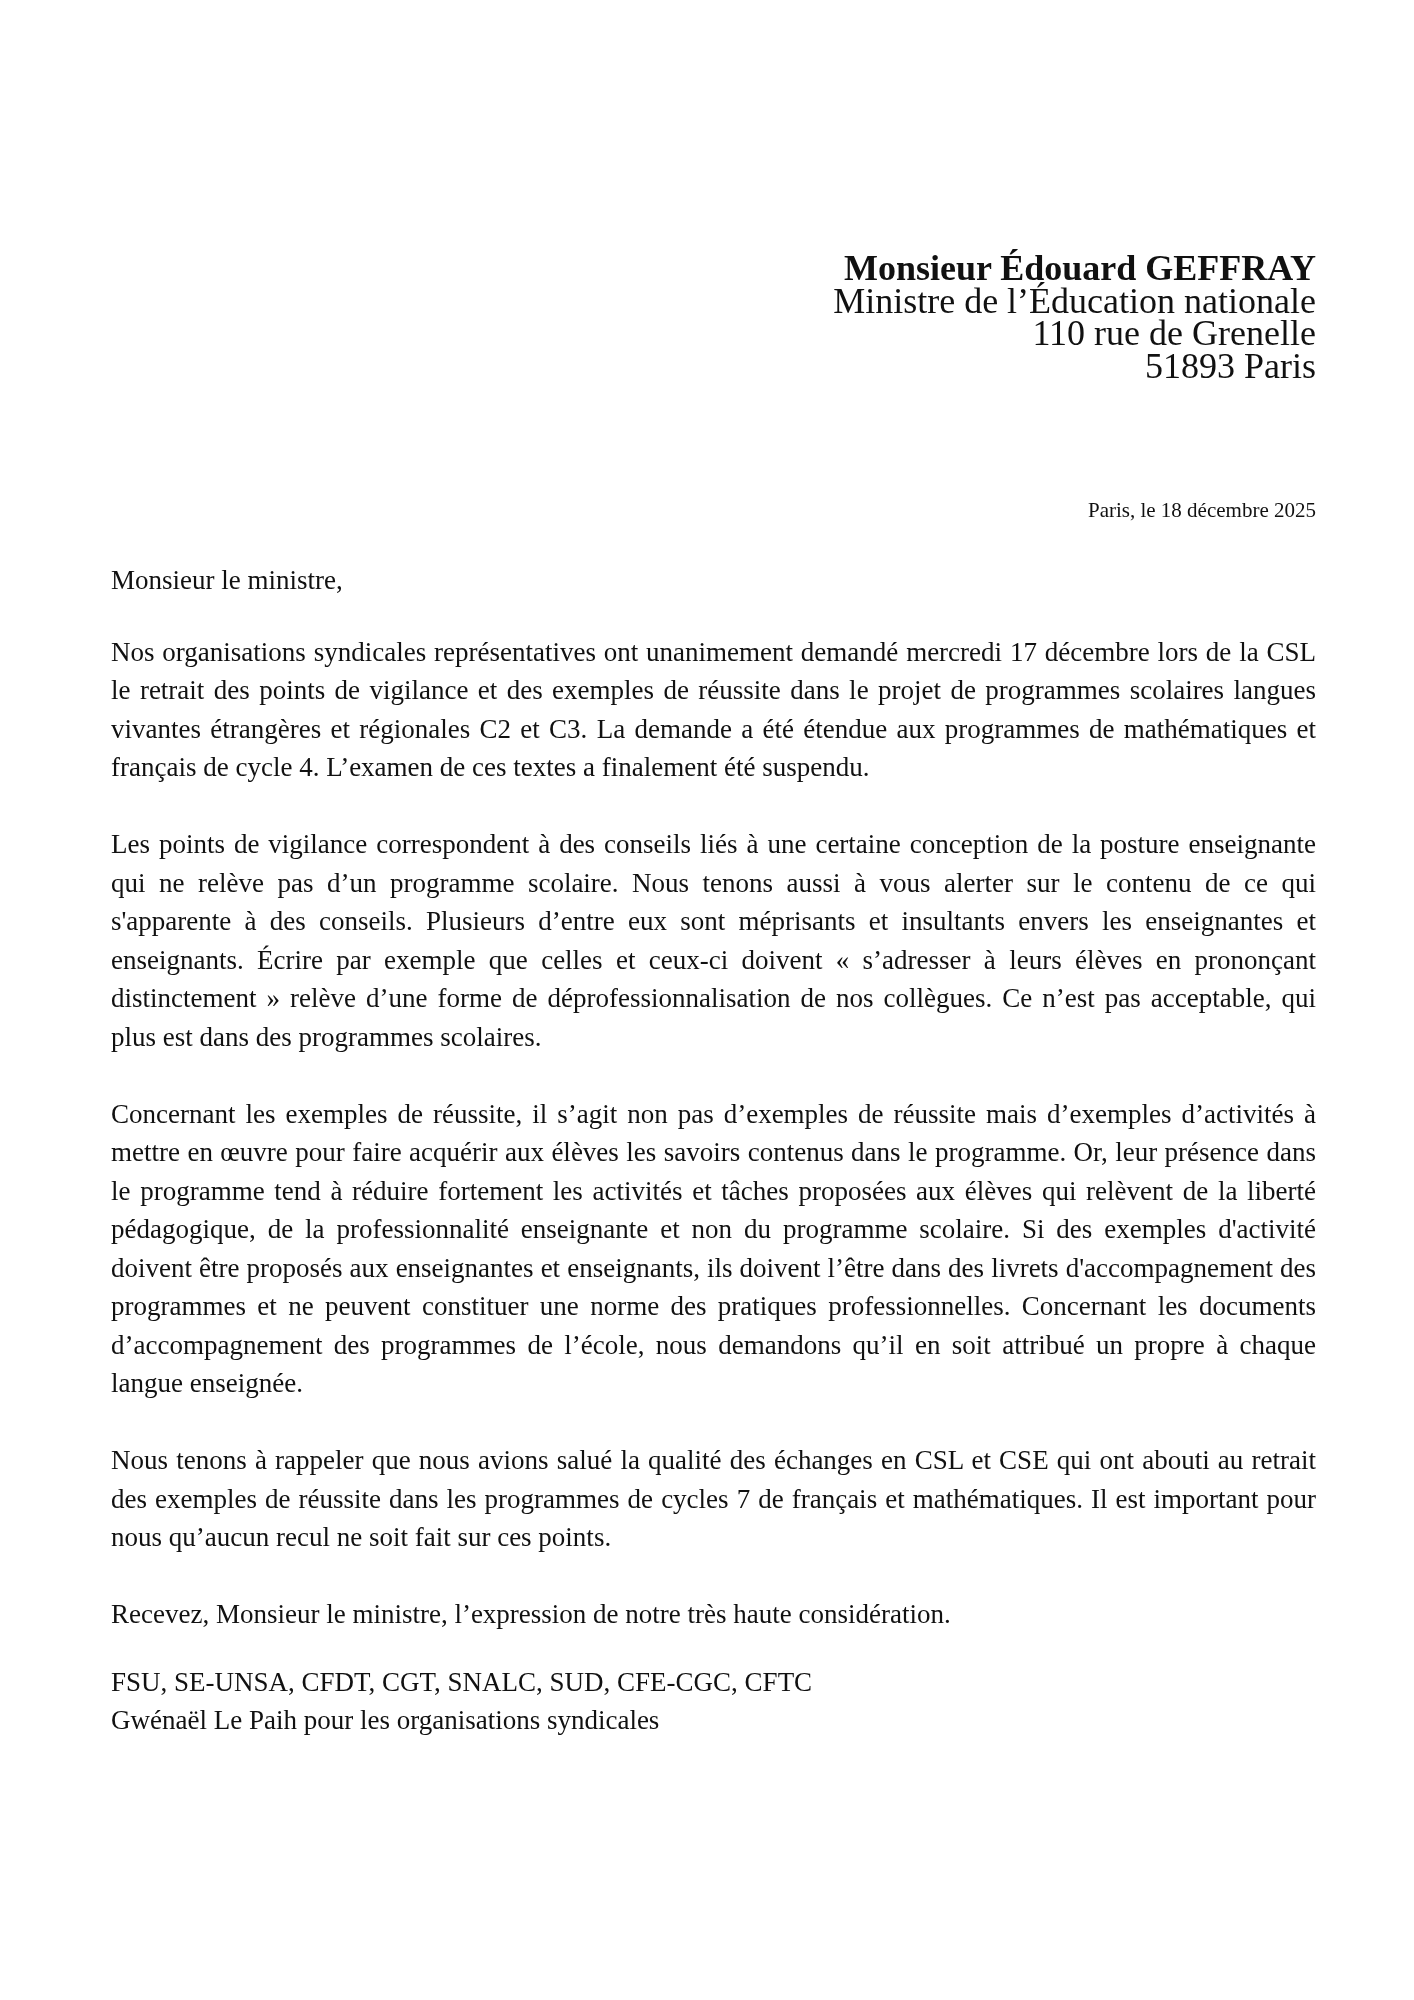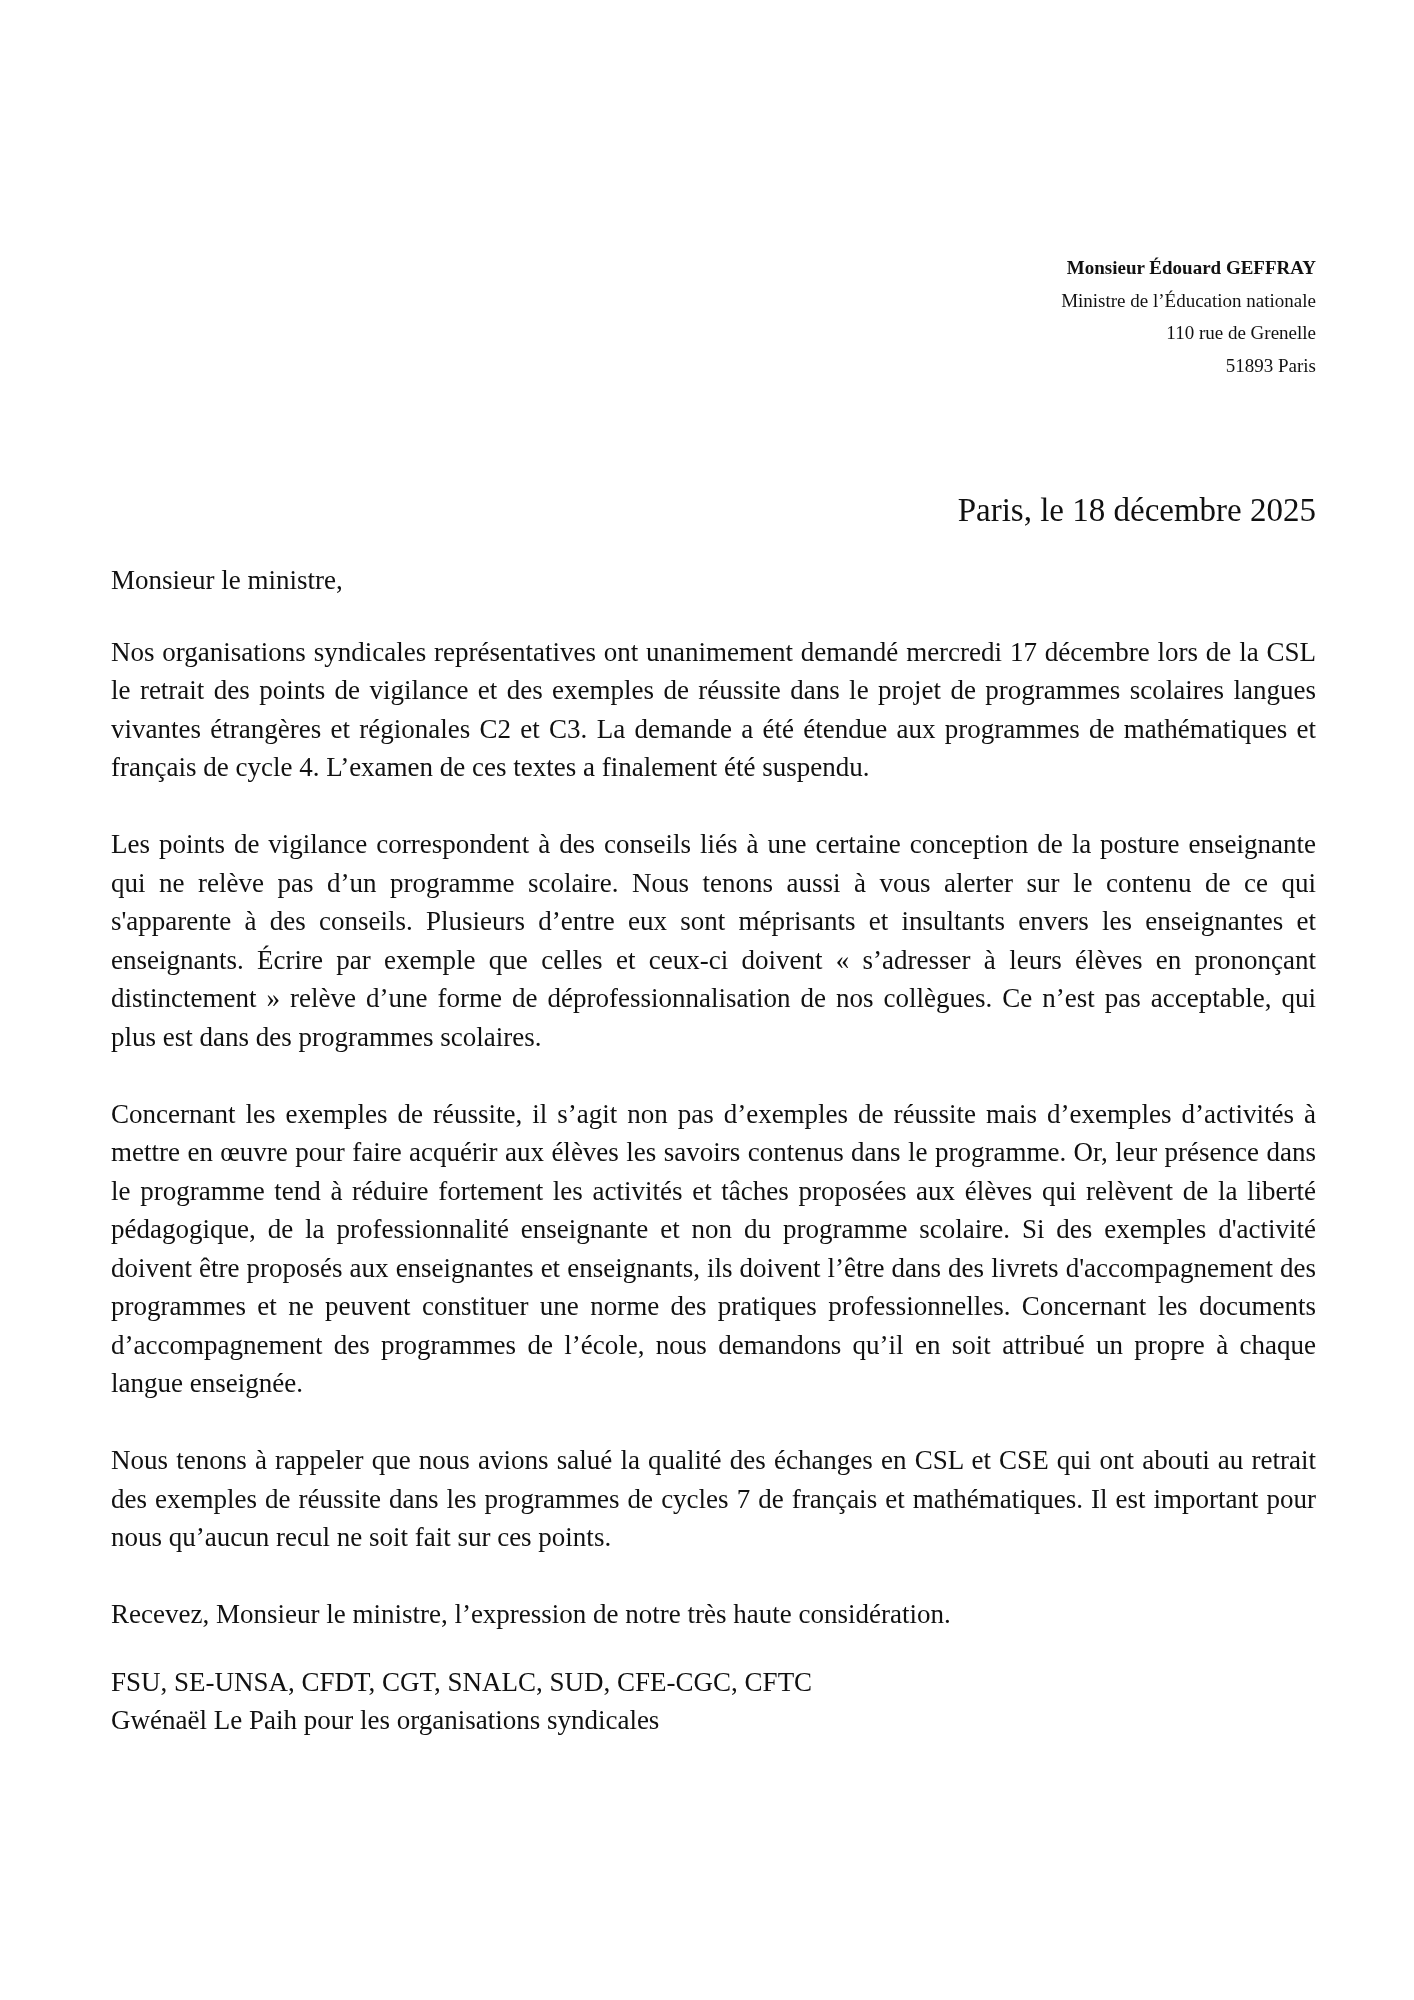--- a/index.html
+++ b/index.html
@@ -20,31 +20,31 @@
       left: 0; top: 0;
       width: 1414px;
       height: 2000px;
       background: #ffffff;
     }
     .recipient {
       position: absolute;
       right: 98px;
       top: 252px;
       text-align: right;
-      font-size: 19px;
+      font-size: 36px;
       line-height: 32.5px;
     }
     .recipient .name {
       font-weight: bold;
     }
     .date {
       position: absolute;
       right: 98px;
       top: 494px;
-      font-size: 33px;
+      font-size: 21px;
       line-height: 32px;
       text-align: right;
     }
     .body-text {
       position: absolute;
       left: 111px;
       width: 1205px;
       top: 561px;
       font-size: 27px;
       line-height: 38.5px;

